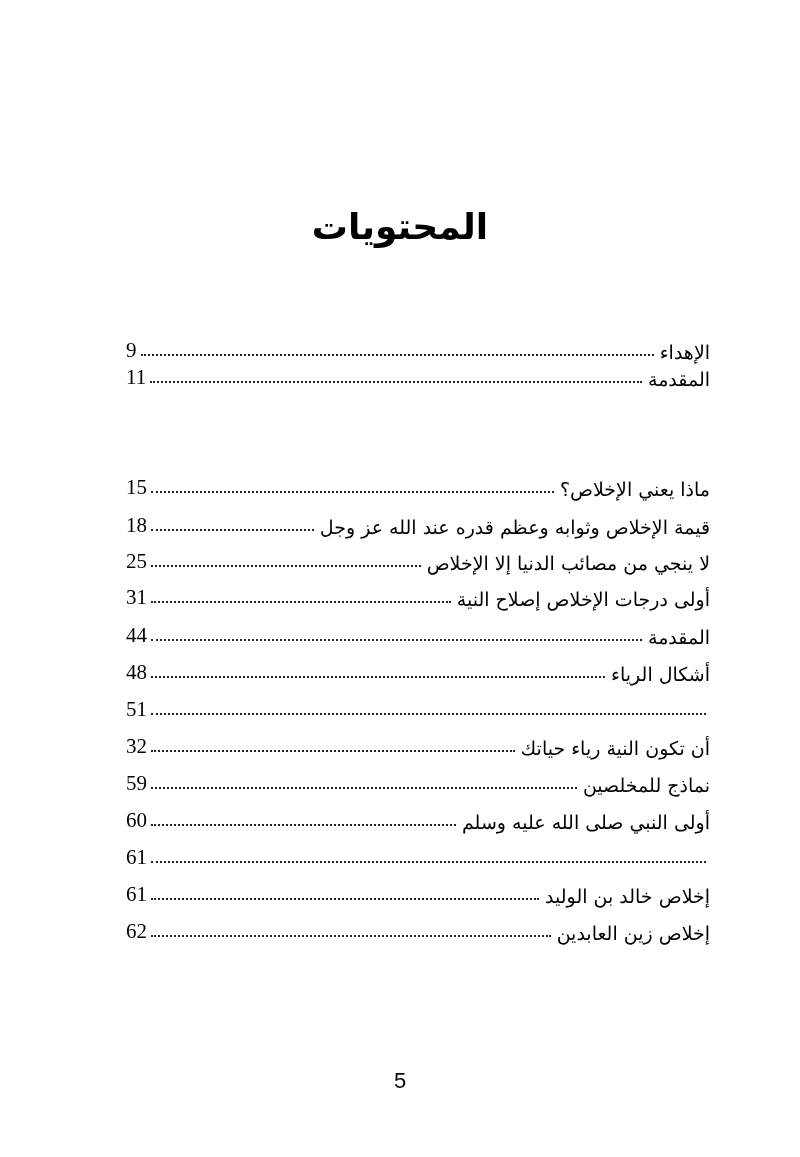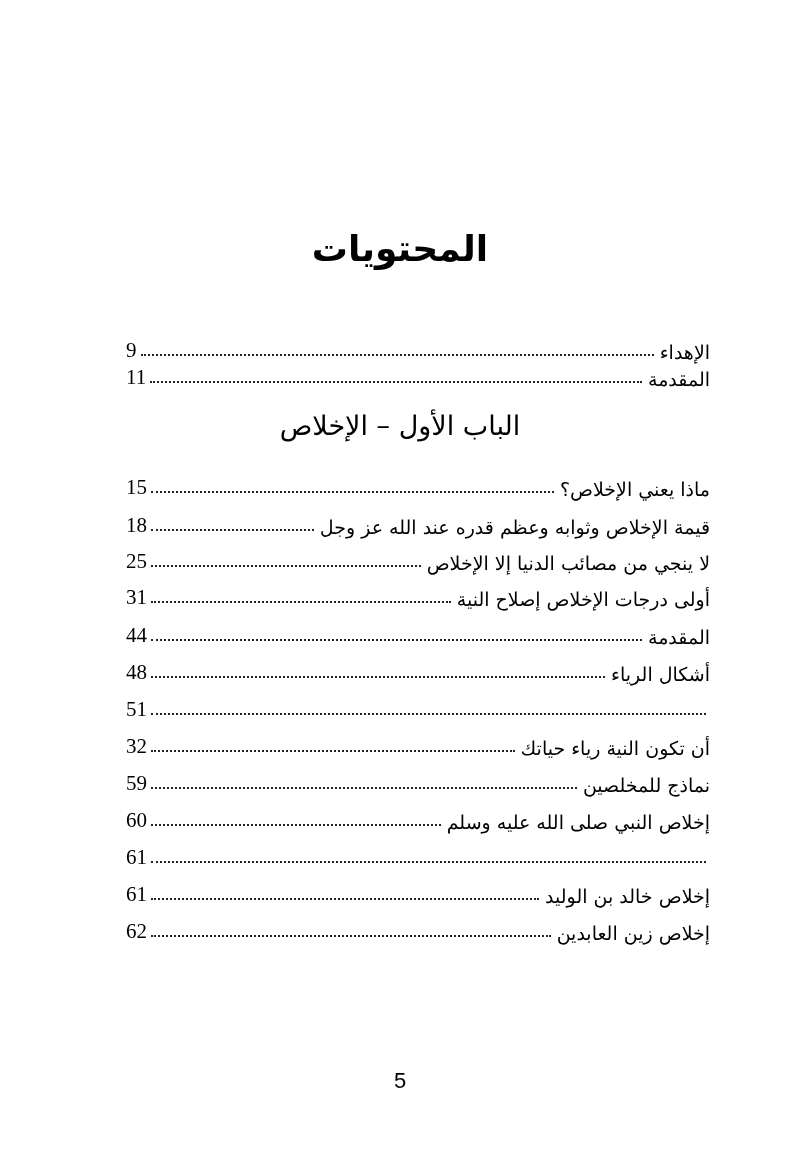--- a/index.html
+++ b/index.html
@@ -1,19 +1,19 @@
 <!DOCTYPE html>
 <html><head>
   <meta charset="utf-8">
   <style>
     html, body { margin: 0; padding: 0; background: #ffffff; }
     body { width: 800px; height: 1157px; position: relative; overflow: hidden; }
     .page { position: absolute; left: 0; top: 0; width: 800px; height: 1157px; background: #fff; }
     .title {
-      position: absolute; top: 228px; left: 0; width: 800px; text-align: center;
+      position: absolute; top: 206px; left: 0; width: 800px; text-align: center;
       font-family: "DejaVu Sans", sans-serif; font-weight: bold; font-size: 36px; color: #000;
       direction: rtl;
     }
     .toc-row {
       position: absolute; left: 126px; width: 584px; height: 30px;
       display: flex; flex-direction: row-reverse; align-items: flex-end;
       font-family: "DejaVu Serif", serif; font-size: 19px; color: #000;
     }
     .toc-label { direction: rtl; white-space: nowrap; flex: 0 0 auto; padding-left: 2px; }
     .toc-dots {
@@ -44,21 +44,20 @@
     <span class="toc-label">الإهداء</span>
     <span class="toc-dots"></span>
     <span class="toc-page">9</span>
   </div>
   <div class="toc-row" style="top:360px">
     <span class="toc-label">المقدمة</span>
     <span class="toc-dots"></span>
     <span class="toc-page">11</span>
   </div>
 
-  <div class="section-heading">الباب الأول – الإخلاص</div>
 
   <div class="toc-row" style="top:470px">
     <span class="toc-label">ماذا يعني الإخلاص؟</span>
     <span class="toc-dots"></span>
     <span class="toc-page">15</span>
   </div>
   <div class="toc-row" style="top:508px">
     <span class="toc-label">قيمة الإخلاص وثوابه وعظم قدره عند الله عز وجل</span>
     <span class="toc-dots"></span>
     <span class="toc-page">18</span>
@@ -91,21 +90,21 @@
     <span class="toc-label">أن تكون النية رياء حياتك</span>
     <span class="toc-dots"></span>
     <span class="toc-page">32</span>
   </div>
   <div class="toc-row" style="top:766px">
     <span class="toc-label">نماذج للمخلصين</span>
     <span class="toc-dots"></span>
     <span class="toc-page">59</span>
   </div>
   <div class="toc-row" style="top:803px">
-    <span class="toc-label">إخلاص النبي صلى الله عليه وسلم</span>
+    <span class="toc-label">أولى النبي صلى الله عليه وسلم</span>
     <span class="toc-dots"></span>
     <span class="toc-page">60</span>
   </div>
   <div class="toc-row" style="top:840px">
     <span class="toc-dots"></span>
     <span class="toc-page">61</span>
   </div>
   <div class="toc-row" style="top:877px">
     <span class="toc-label">إخلاص خالد بن الوليد</span>
     <span class="toc-dots"></span>

